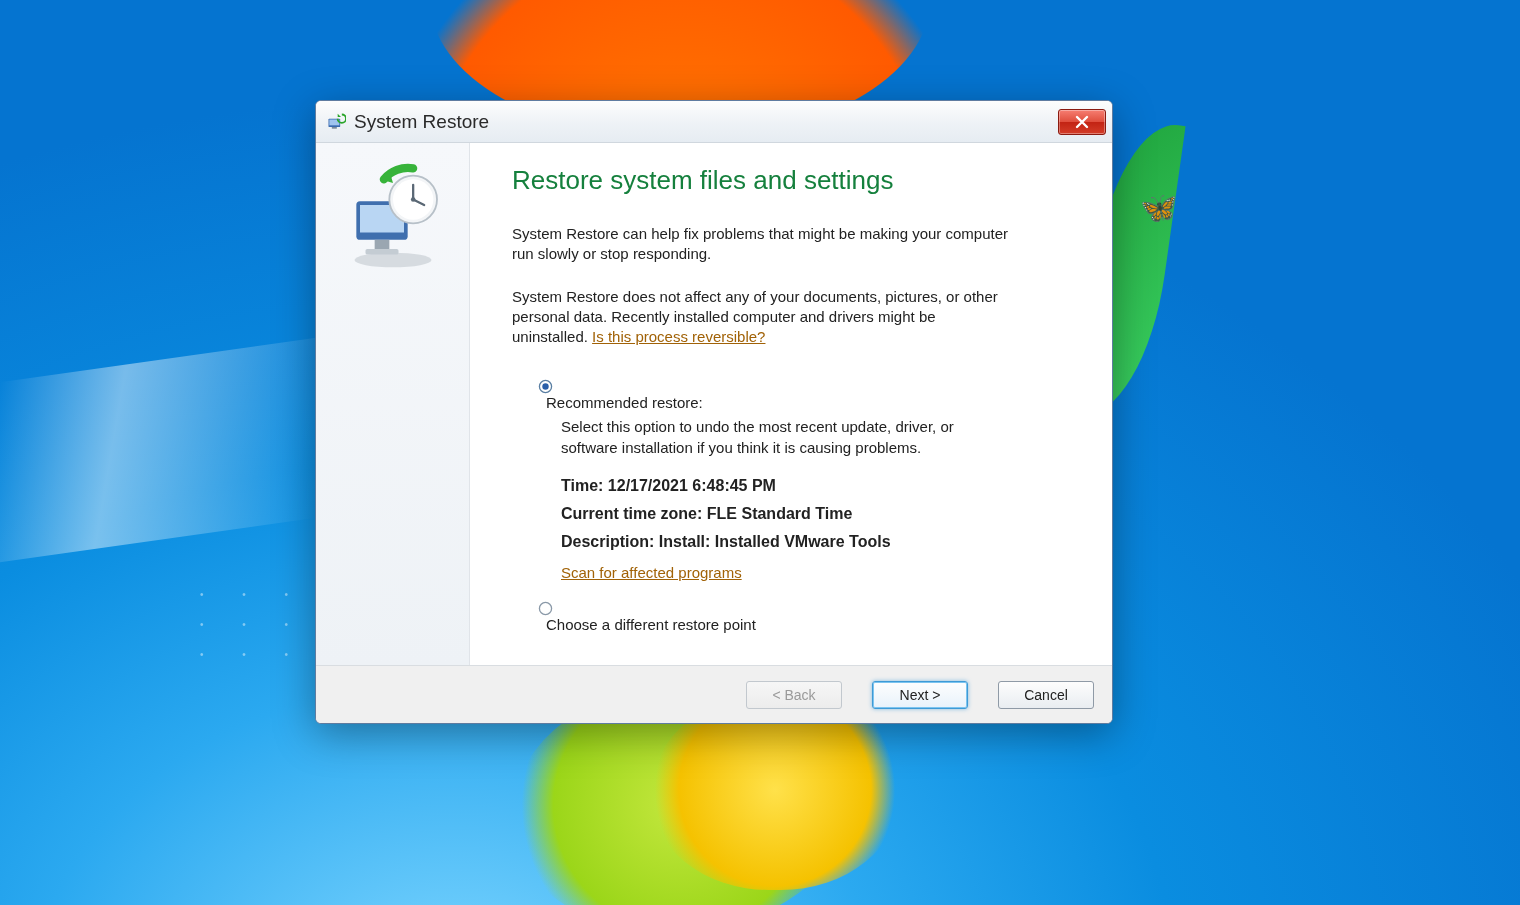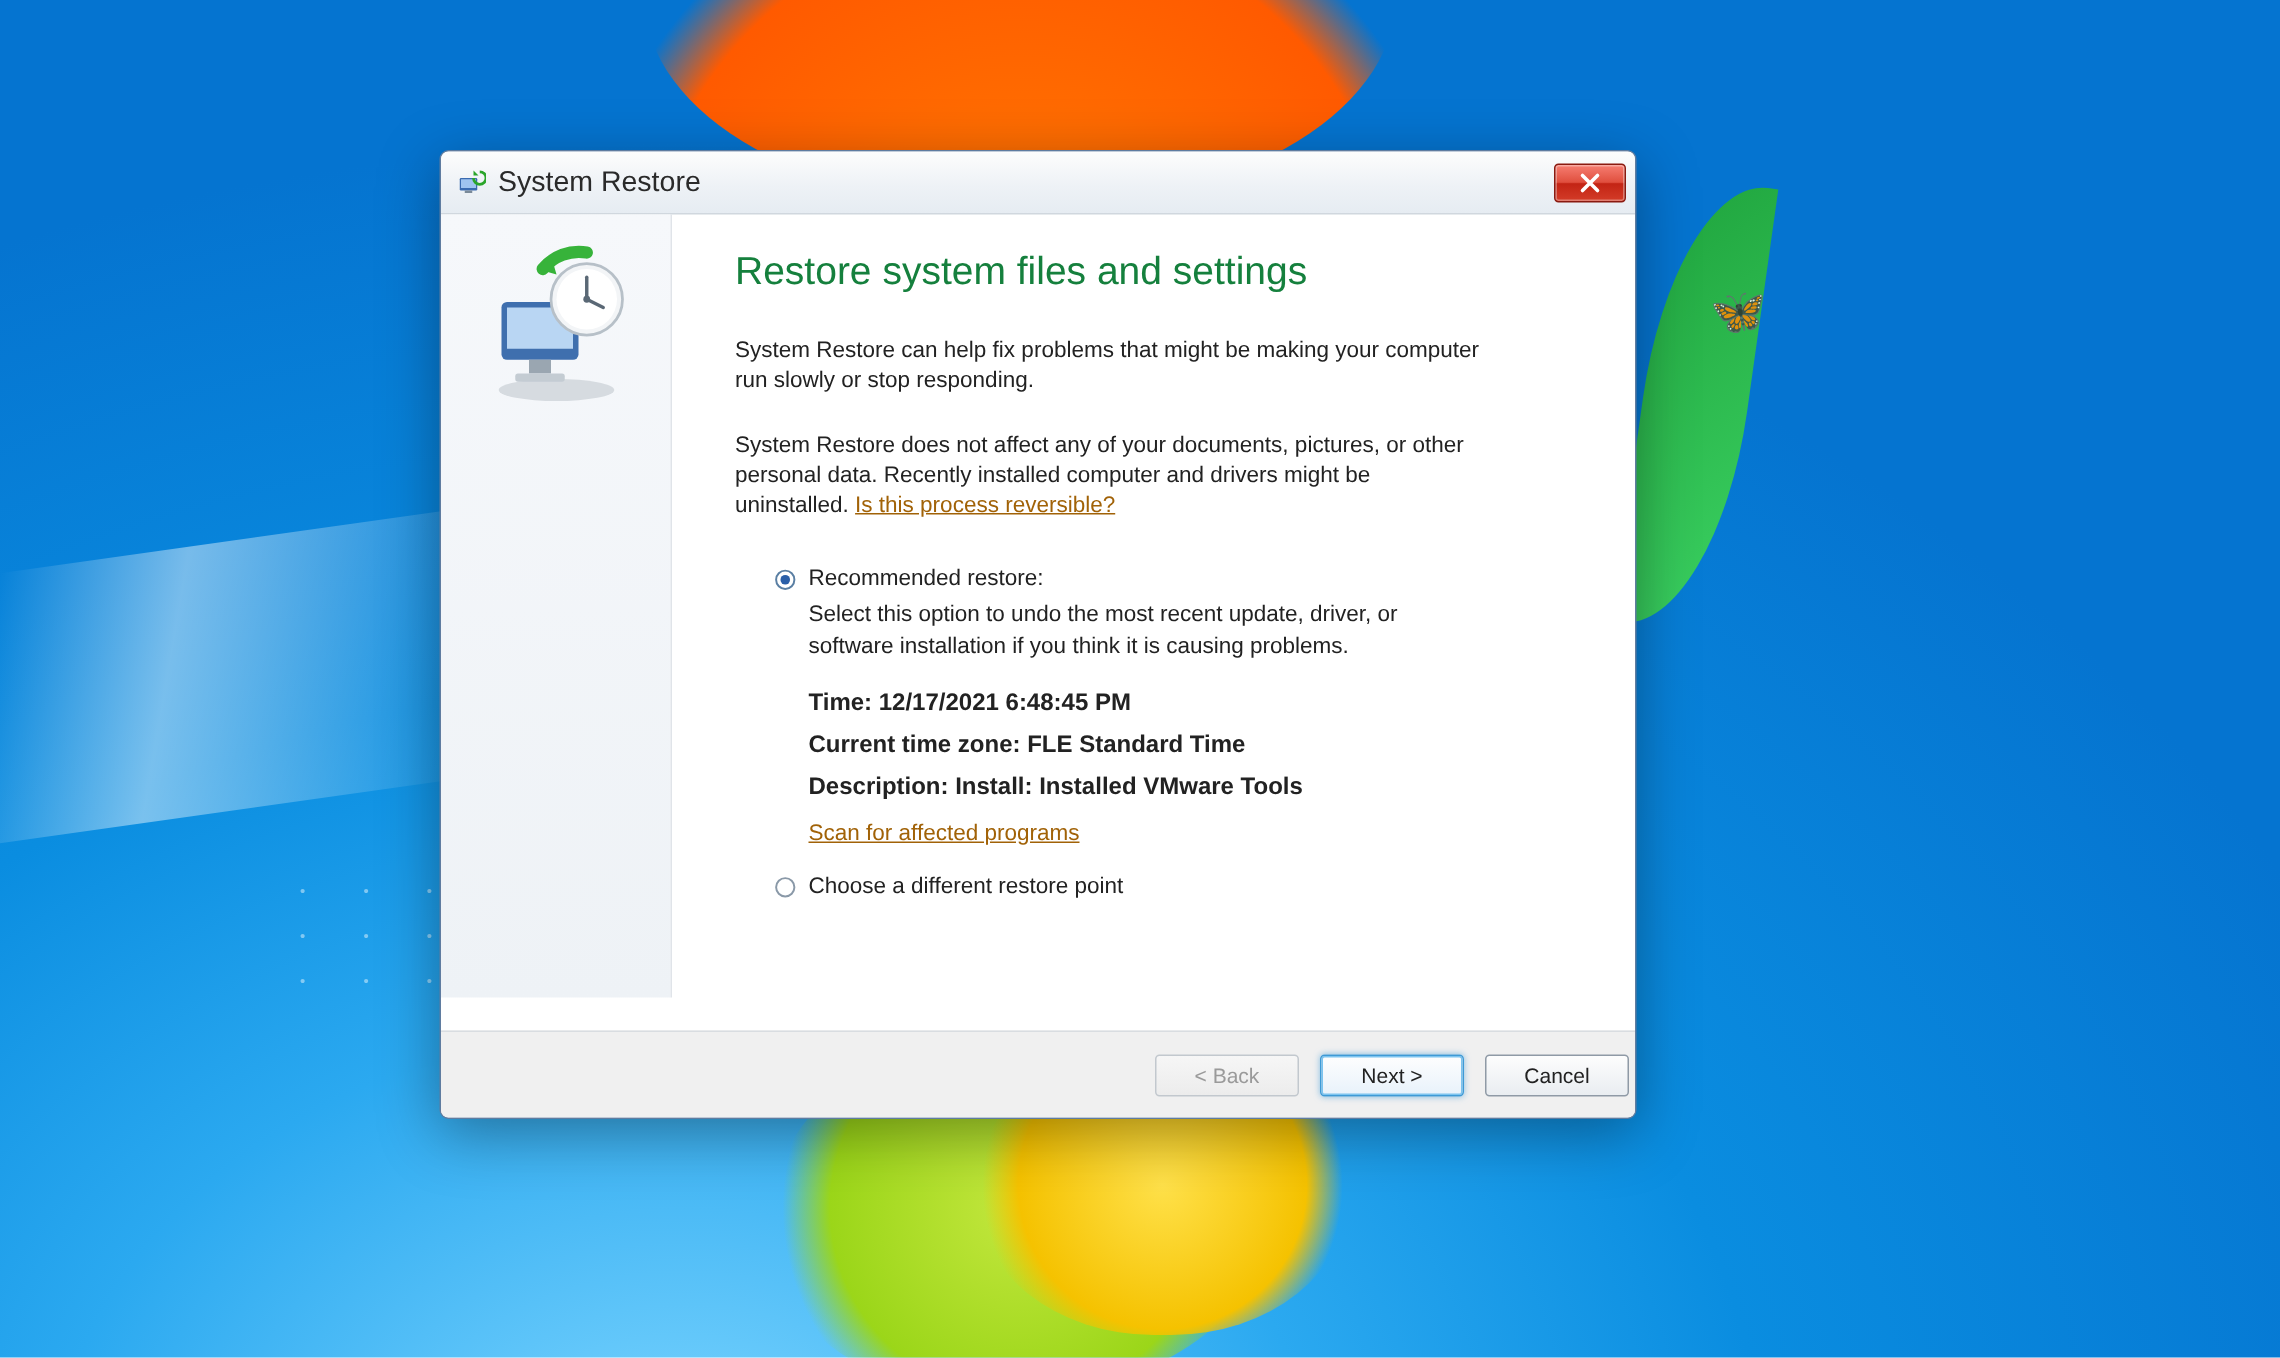--- a/index.html
+++ b/index.html
@@ -48,21 +48,21 @@
   .bg-ray {
     position:absolute; top:340px; left:0; width:600px; height:180px;
     background: linear-gradient(100deg, rgba(255,255,255,0) 0%, rgba(255,255,255,.45) 20%, rgba(255,255,255,0) 55%);
     transform: skewY(-8deg);
   }
   .bg-dots{position:absolute;left:200px;top:580px;color:rgba(255,255,255,.45);letter-spacing:18px;line-height:30px;font-size:10px;}
 
   
   .window {
     position: absolute;
-    left: 293px; top: 100px;
+    left: 315px; top: 100px;
     width: 798px;
     border: 1px solid #5f7ca0;
     border-radius: 6px;
     background: #fff;
     box-shadow: 0 0 0 1px rgba(255,255,255,.5) inset, 0 10px 40px rgba(0,0,0,.35);
     overflow: hidden;
   }
   .titlebar {
     height: 42px;
     display: flex;
@@ -111,37 +111,37 @@
     font-size: 26px;
     font-weight: 400;
     color: #15803d;
     margin: 4px 0 28px;
   }
   .para { font-size: 15px; line-height: 1.35; color:#222; margin: 0 0 22px; max-width: 500px;}
   .para2 { margin-bottom: 30px;}
   a.link { color: #a16207; text-decoration: underline; cursor:pointer; }
 
   .option-group { margin-left: 26px; }
-  .option-row { display:flex; align-items:flex-start; margin-bottom: 6px;}
+  .option-row { display:flex; align-items:flex-start; margin-bottom: 6px; flex-direction: column;}
   .radio {
     width:15px; height:15px; margin-top:2px;
     flex-shrink:0;
   }
   .option-label { margin-left: 8px; font-size:15px;}
   .option-body { margin: 4px 0 18px 23px; }
   .option-desc { font-size:15px; line-height:1.35; margin-bottom:14px; max-width:430px;}
   .kv { font-size:16px; line-height:1.75;font-weight:bold; }
   .scan-link { display:inline-block; margin-top:8px; }
 
   .footer {
     height: 58px;
     border-top: 1px solid #d9dde1;
     background: #f0f0f0;
     display:flex; align-items:center; justify-content:flex-end;
-    padding: 0 4px; gap:14px;margin-top:22px;
+    padding: 0 18px; gap:30px;
   }
   .btn {
     min-width: 96px; height:28px;
     font: inherit; font-size:14px;
     border: 1px solid #8f9aa6;
     border-radius: 3px;
     background: linear-gradient(#fdfdfd, #e9edf1);
     cursor: pointer;
     color:#222;
   }

